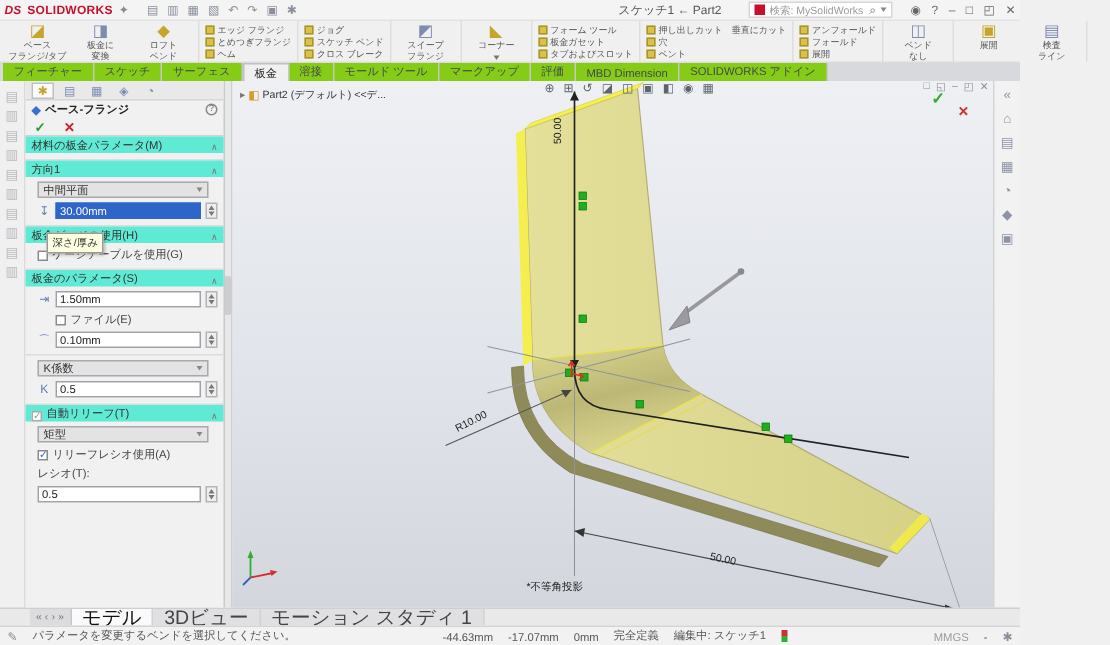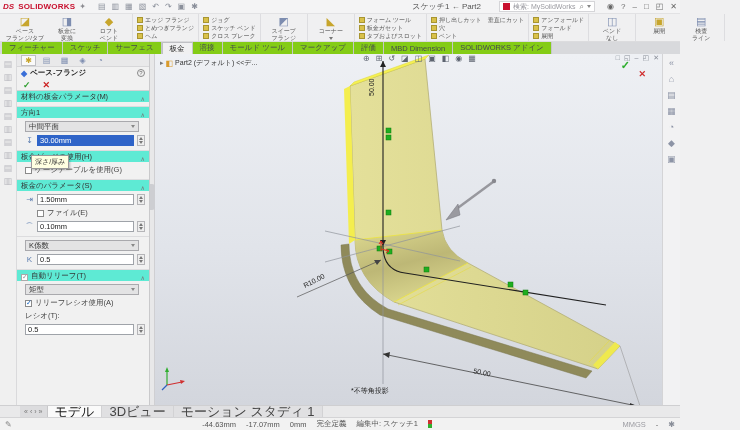--- a/index.html
+++ b/index.html
@@ -571,20 +571,21 @@
       <span>›</span>
       <span>»</span>
     </div>
     <span class="dtab active">モデル</span>
     <span class="dtab">3Dビュー</span>
     <span class="dtab">モーション スタディ 1</span>
   </div>
 
   <div class="status">
     <span class="hinticon">✎</span>
+    <span>パラメータを変更するベンドを選択してください。</span>
     <span class="grow"></span>
     <span>-44.63mm</span>
     <span>-17.07mm</span>
     <span>0mm</span>
     <span>完全定義</span>
     <span>編集中: スケッチ1</span>
     <span class="swatch"></span>
     <span class="grow"></span>
     <span class="units">MMGS</span>
     <span>-</span>

